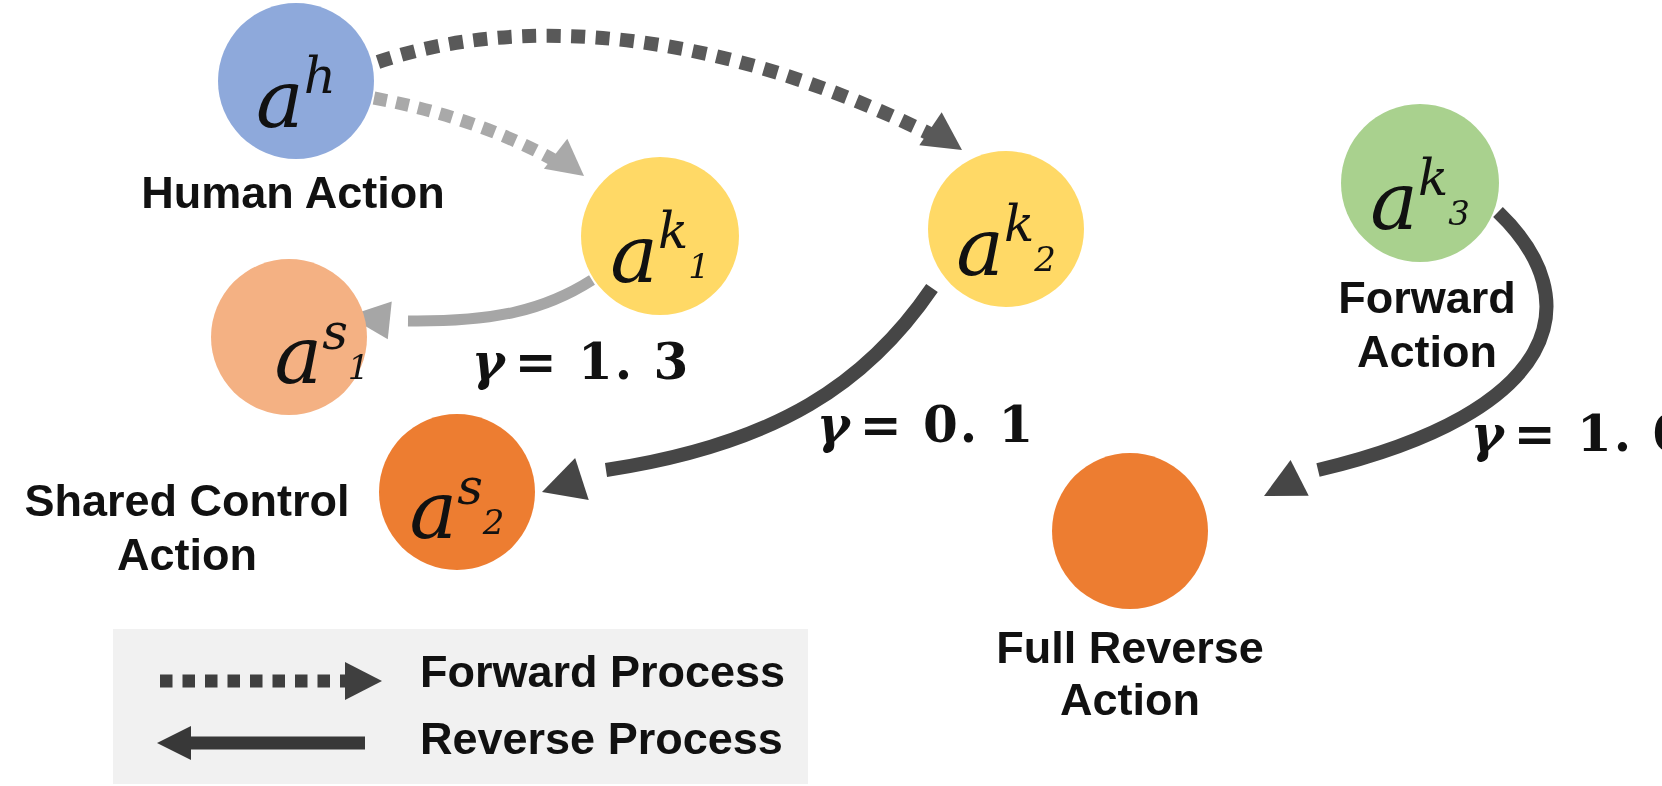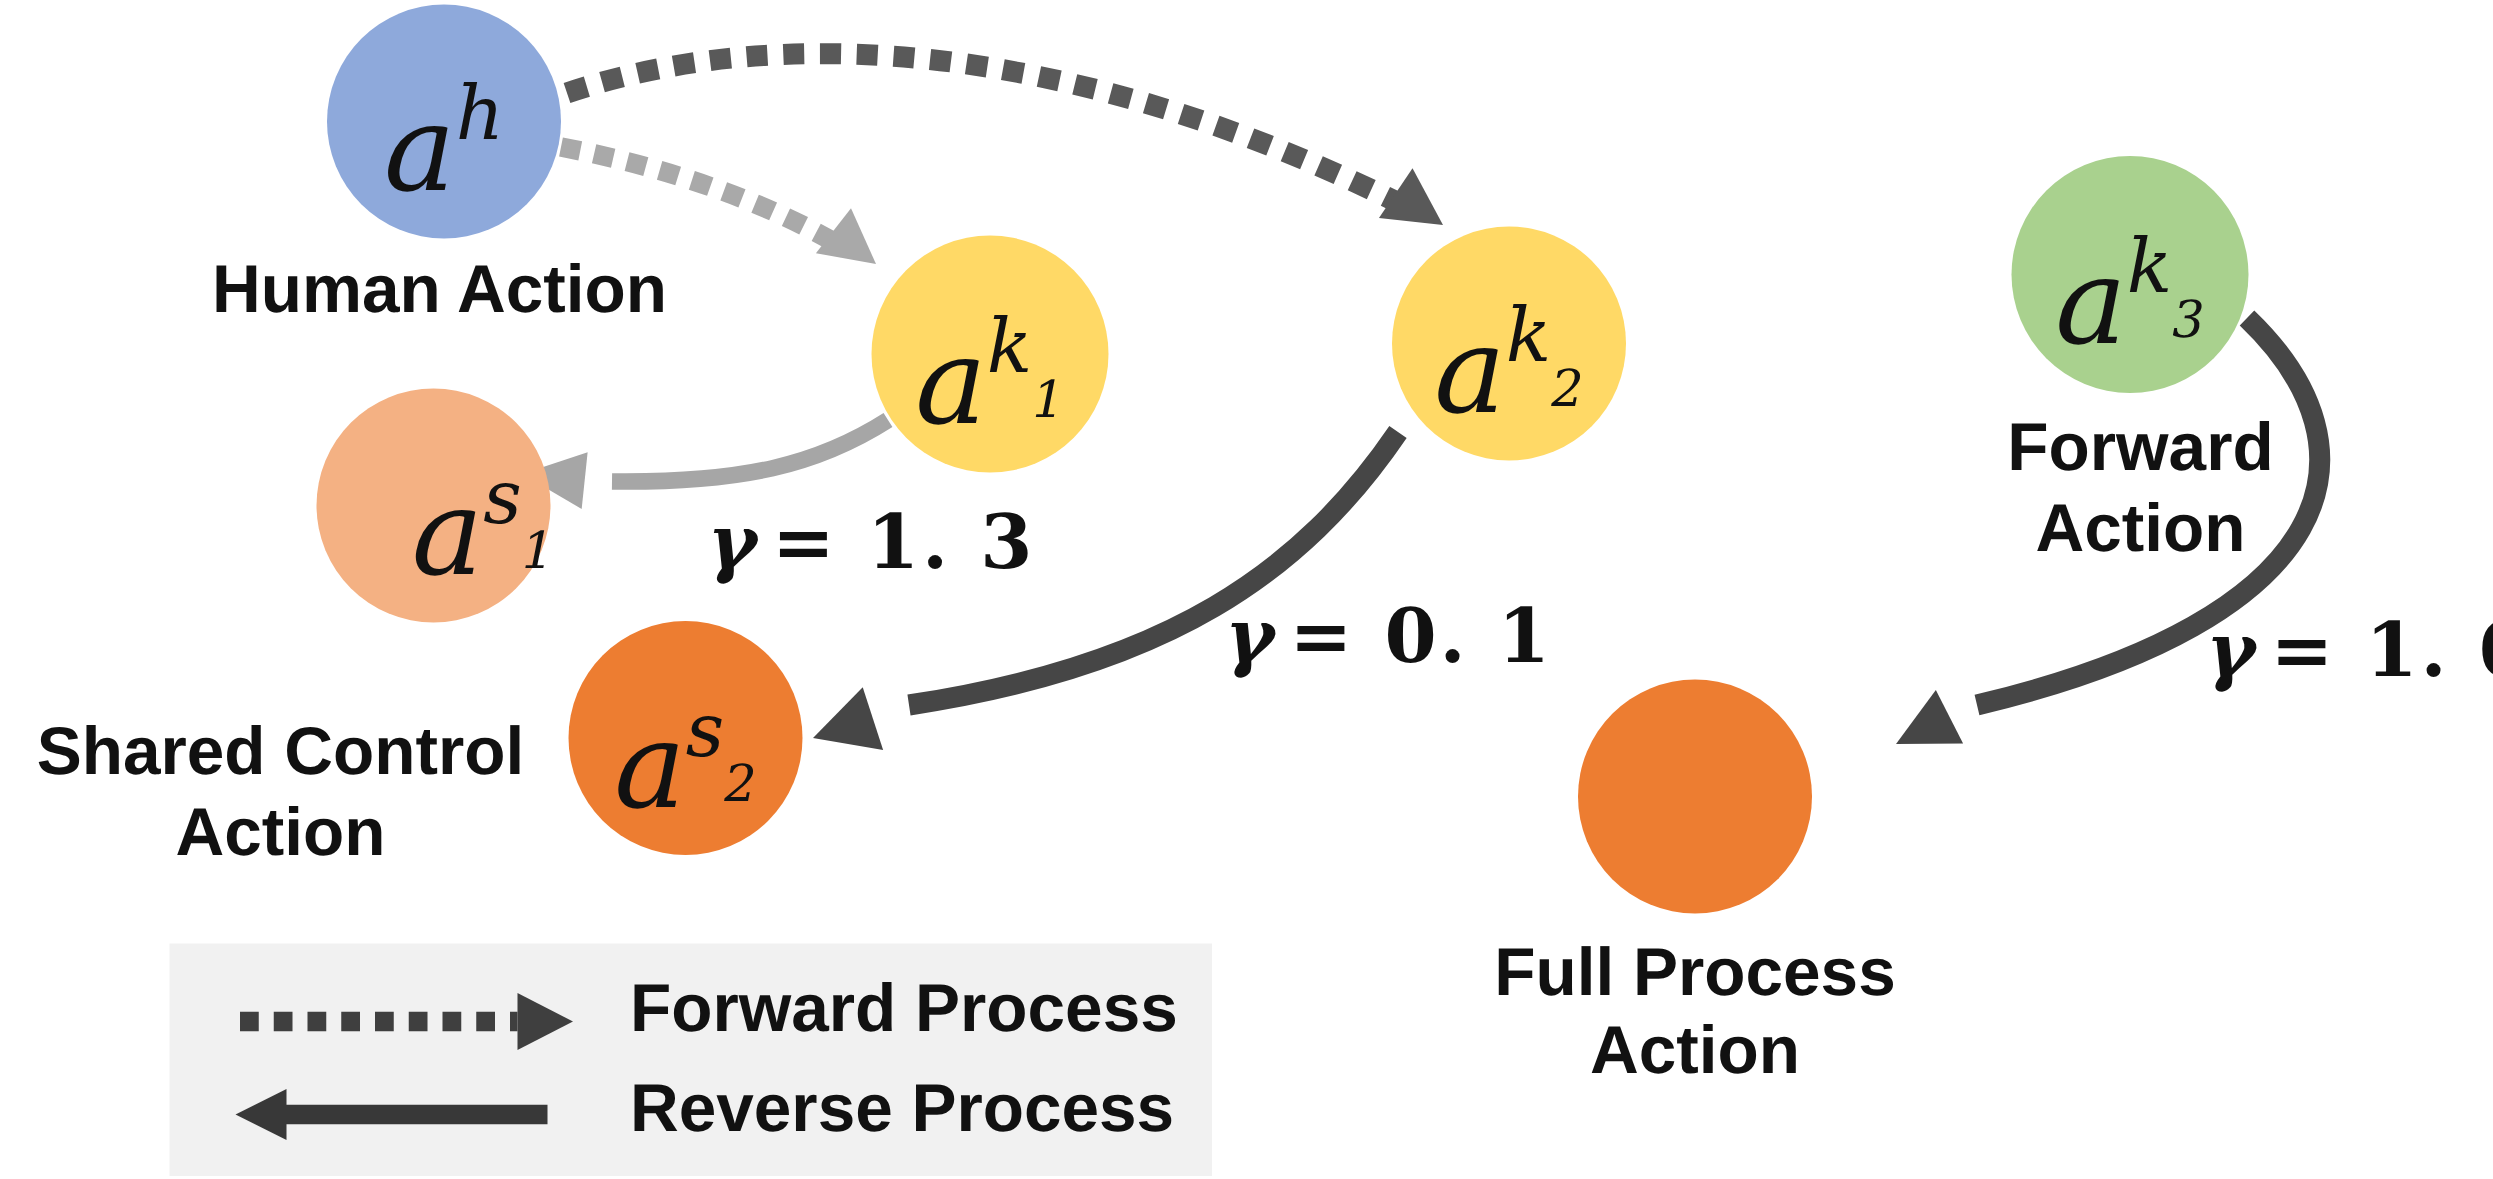--- a/index.html
+++ b/index.html
@@ -93,21 +93,21 @@
     </div>
     <div class="caption" style="left:187px;top:474px;">
       <span class="line">Shared Control</span>
       <span class="line">Action</span>
     </div>
     <div class="caption" style="left:1427px;top:271px;">
       <span class="line">Forward</span>
       <span class="line">Action</span>
     </div>
     <div class="caption" style="left:1130px;top:622px;line-height:52px;">
-      <span class="line">Full Process</span>
+      <span class="line">Full Reverse</span>
       <span class="line">Action</span>
     </div>
 
     <div class="gamma" style="left:581px;top:361px;">
       <span class="g-sym">γ</span><span class="g-val">= 1. 3</span>
     </div>
     <div class="gamma" style="left:926px;top:424px;">
       <span class="g-sym">γ</span><span class="g-val">= 0. 1</span>
     </div>
     <div class="gamma" style="left:1580px;top:433px;">

